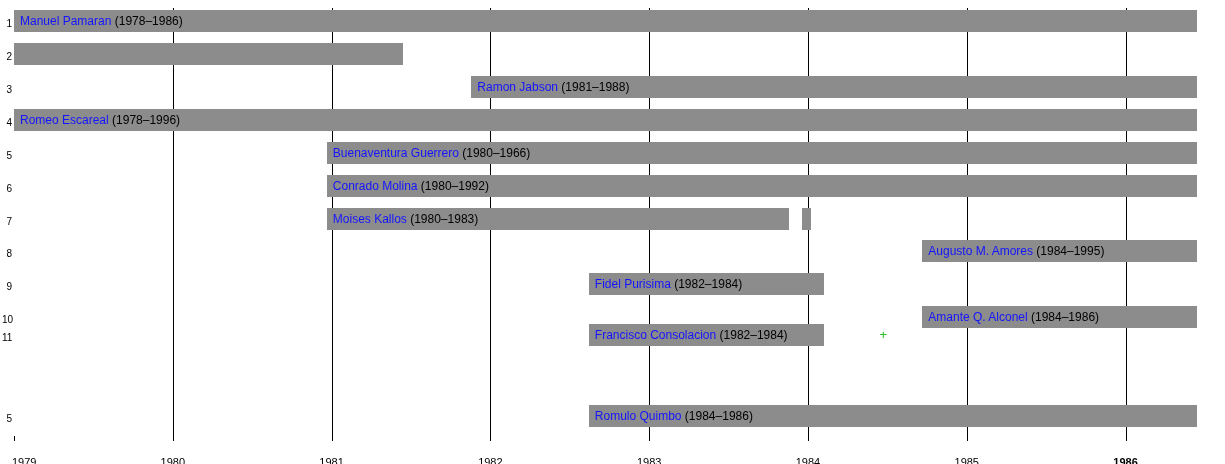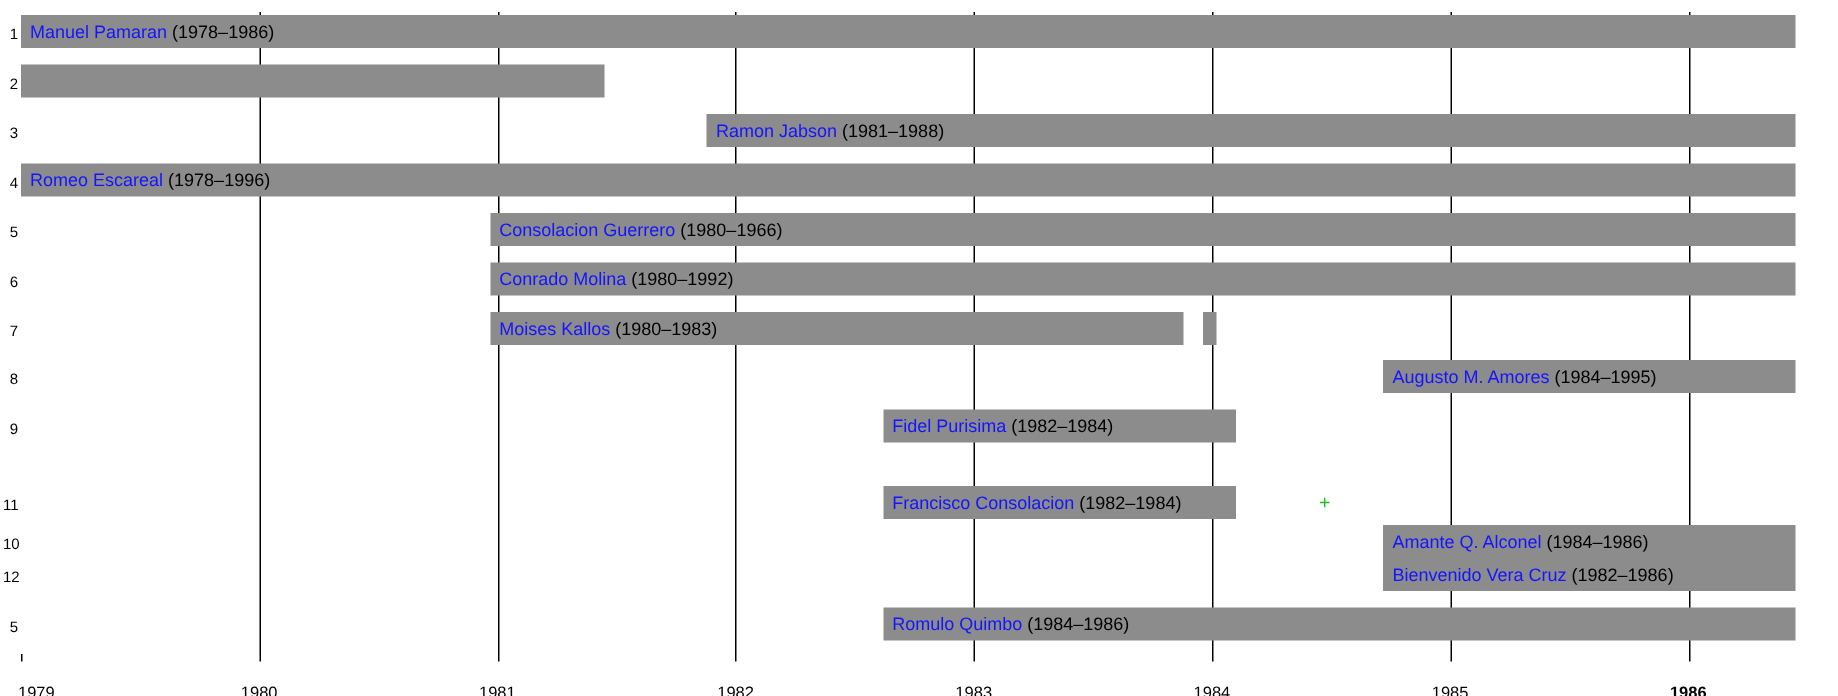--- a/index.html
+++ b/index.html
@@ -134,21 +134,21 @@
         <div class="barlabel inside" style="left: 457.321px;"><span class="nm" style="color: rgb(20, 20, 255);">Ramon Jabson</span><span class="yr" style="color: rgb(0, 0, 0);"> (1981–1988)</span></div>
       </div>
       <div class="row" style="top: 98.7692px; height: 32.9231px;">
         <div class="rowlabel" style="line-height: 32.9231px;">4</div>
         <div class="bar" style="left: 0px; width: 1183px; background: rgb(140, 140, 140);"></div>
         <div class="barlabel inside" style="left: 0px;"><span class="nm" style="color: rgb(20, 20, 255);">Romeo Escareal</span><span class="yr" style="color: rgb(0, 0, 0);"> (1978–1996)</span></div>
       </div>
       <div class="row" style="top: 131.692px; height: 32.9231px;">
         <div class="rowlabel" style="line-height: 32.9231px;">5</div>
         <div class="bar" style="left: 312.82px; width: 870.18px; background: rgb(140, 140, 140);"></div>
-        <div class="barlabel inside" style="left: 312.82px;"><span class="nm" style="color: rgb(20, 20, 255);">Consolacion Guerrero</span><span class="yr" style="color: rgb(0, 0, 0);"> (1980–1966)</span></div>
+        <div class="barlabel inside" style="left: 312.82px;"><span class="nm" style="color: rgb(20, 20, 255);">Buenaventura Guerrero</span><span class="yr" style="color: rgb(0, 0, 0);"> (1980–1966)</span></div>
       </div>
       <div class="row" style="top: 164.615px; height: 32.9231px;">
         <div class="rowlabel" style="line-height: 32.9231px;">6</div>
         <div class="bar" style="left: 312.82px; width: 870.18px; background: rgb(140, 140, 140);"></div>
         <div class="barlabel inside" style="left: 312.82px;"><span class="nm" style="color: rgb(20, 20, 255);">Conrado Molina</span><span class="yr" style="color: rgb(0, 0, 0);"> (1980–1992)</span></div>
       </div>
       <div class="row" style="top: 197.538px; height: 32.9231px;">
         <div class="rowlabel" style="line-height: 32.9231px;">7</div>
         <div class="bar" style="left: 312.82px; width: 462.085px; background: rgb(140, 140, 140);"></div>
         <div class="barlabel inside" style="left: 312.82px;"><span class="nm" style="color: rgb(20, 20, 255);">Moises Kallos</span><span class="yr" style="color: rgb(0, 0, 0);"> (1980–1983)</span></div>
@@ -157,35 +157,30 @@
       <div class="row" style="top: 230.462px; height: 32.9231px;">
         <div class="rowlabel" style="line-height: 32.9231px;">8</div>
         <div class="bar" style="left: 908.29px; width: 274.71px; background: rgb(140, 140, 140);"></div>
         <div class="barlabel inside" style="left: 908.29px;"><span class="nm" style="color: rgb(20, 20, 255);">Augusto M. Amores</span><span class="yr" style="color: rgb(0, 0, 0);"> (1984–1995)</span></div>
       </div>
       <div class="row" style="top: 263.385px; height: 32.9231px;">
         <div class="rowlabel" style="line-height: 32.9231px;">9</div>
         <div class="bar" style="left: 574.827px; width: 235.012px; background: rgb(140, 140, 140);"></div>
         <div class="barlabel inside" style="left: 574.827px;"><span class="nm" style="color: rgb(20, 20, 255);">Fidel Purisima</span><span class="yr" style="color: rgb(0, 0, 0);"> (1982–1984)</span></div>
       </div>
-      <div class="row" style="top: 296.308px; height: 32.9231px; margin-top: 44px;">
+      <div class="row" style="top: 296.308px; height: 32.9231px;">
         <div class="rowlabel" style="line-height: 32.9231px;">10</div>
         <div class="bar" style="left: 908.29px; width: 274.71px; background: rgb(140, 140, 140);"></div>
         <div class="barlabel inside" style="left: 908.29px;"><span class="nm" style="color: rgb(20, 20, 255);">Amante Q. Alconel</span><span class="yr" style="color: rgb(0, 0, 0);"> (1984–1986)</span></div>
       </div>
       <div class="row" style="top: 314px; height: 32.9231px;">
         <div class="rowlabel" style="line-height: 32.9231px;">11</div>
         <div class="bar" style="left: 574.827px; width: 235.012px; background: rgb(140, 140, 140);"></div>
         <div class="barlabel inside" style="left: 574.827px;"><span class="nm" style="color: rgb(20, 20, 255);">Francisco Consolacion</span><span class="yr" style="color: rgb(0, 0, 0);"> (1982–1984)</span></div>
         <div class="marker" style="left: 865.416px; color: rgb(34, 187, 34);">+</div>
-      </div>
-      <div class="row" style="top: 362.154px; height: 32.9231px;">
-        <div class="rowlabel" style="line-height: 32.9231px;">12</div>
-        <div class="bar" style="left: 908.29px; width: 274.71px; background: rgb(140, 140, 140);"></div>
-        <div class="barlabel inside" style="left: 908.29px;"><span class="nm" style="color: rgb(20, 20, 255);">Bienvenido Vera Cruz</span><span class="yr" style="color: rgb(0, 0, 0);"> (1982–1986)</span></div>
       </div>
       <div class="row" style="top: 395.077px; height: 32.9231px;">
         <div class="rowlabel" style="line-height: 32.9231px;">5</div>
         <div class="bar" style="left: 574.827px; width: 608.173px; background: rgb(140, 140, 140);"></div>
         <div class="barlabel inside" style="left: 574.827px;"><span class="nm" style="color: rgb(20, 20, 255);">Romulo Quimbo</span><span class="yr" style="color: rgb(0, 0, 0);"> (1984–1986)</span></div>
       </div>
     </div>
 
   <div id="axis">
     <div class="axisline"></div>

